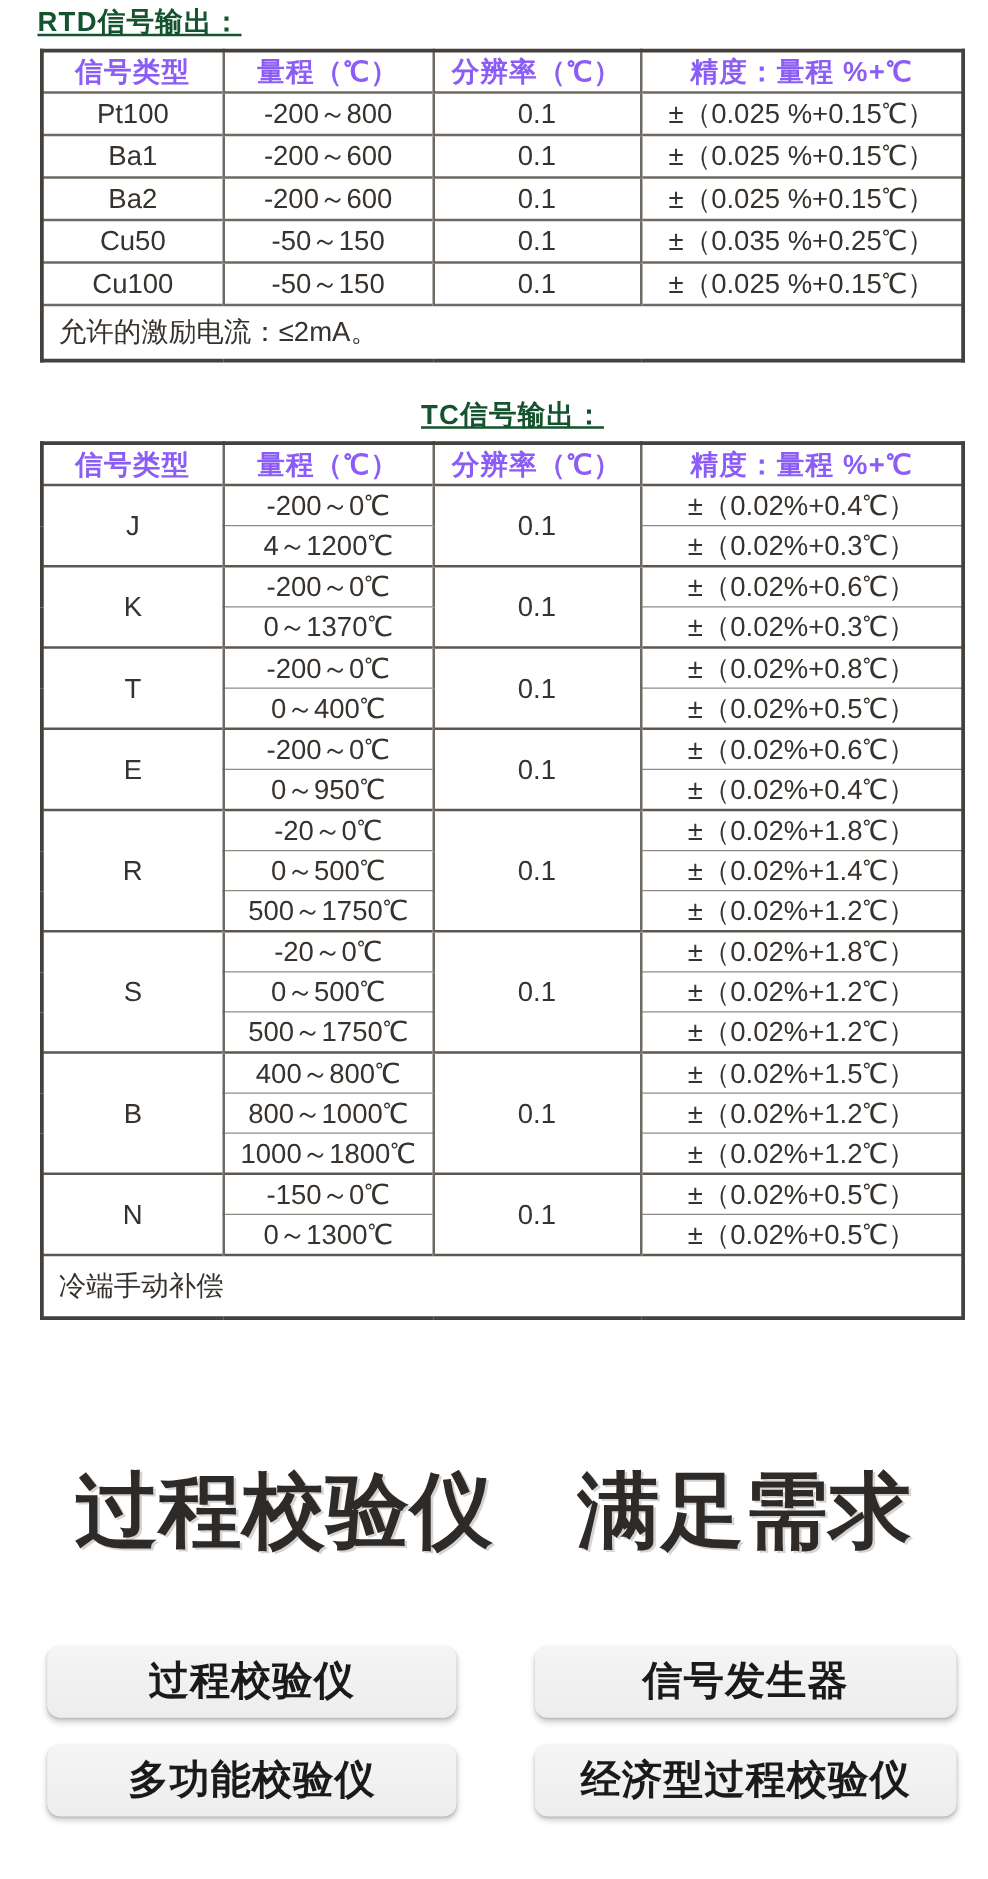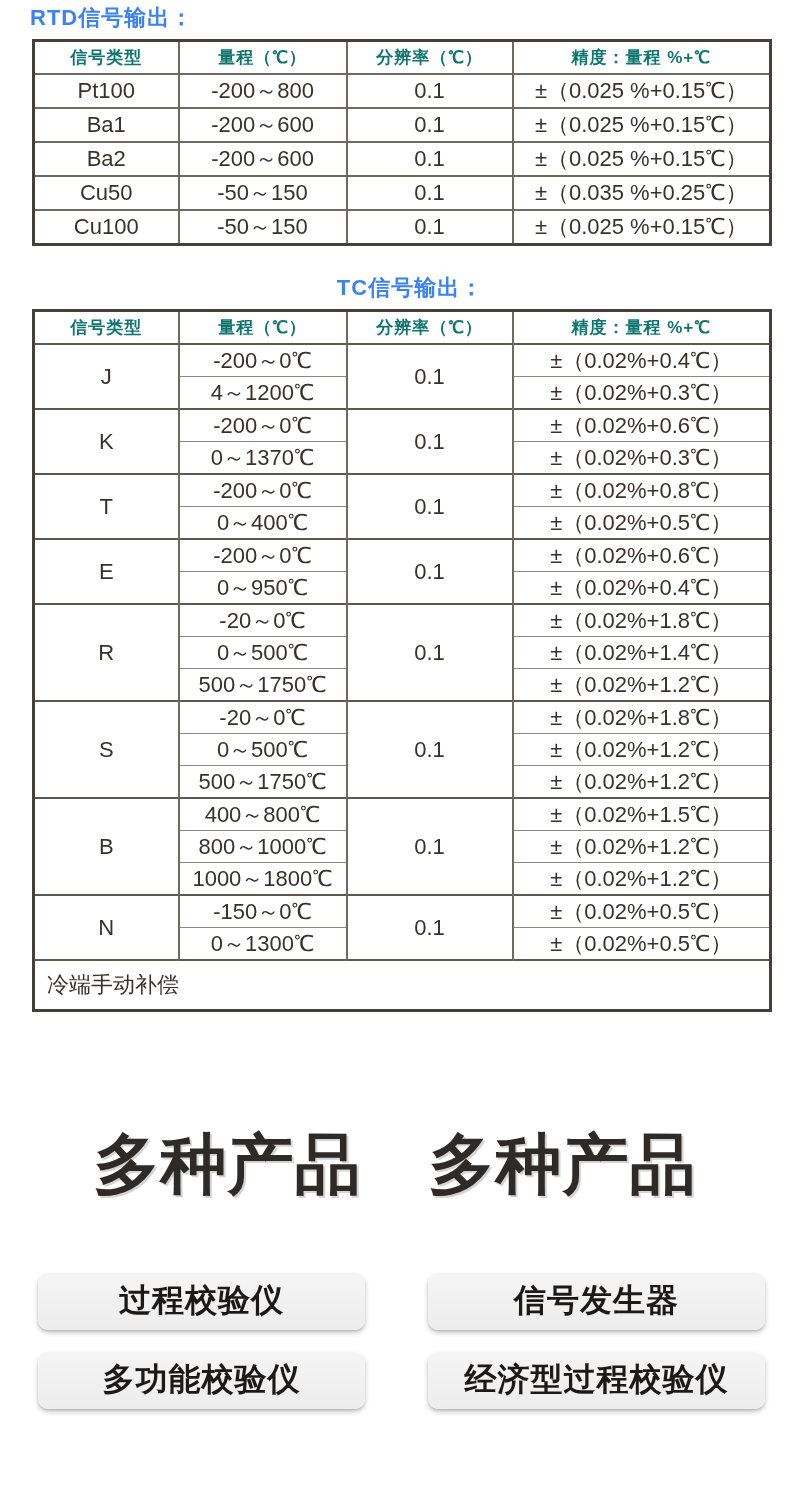--- a/index.html
+++ b/index.html
@@ -12,43 +12,44 @@
     background: #ffffff;
     font-family: "Liberation Sans", sans-serif;
     color: #37322d;
     overflow: hidden;
     position: relative;
   }
   .section-label {
     margin-left: 30px;
     font-size: 22px;
     font-weight: 700;
-    color: #3b82f6;
-    letter-spacing: 1px;
+    color: #14532d;
+    letter-spacing: 1px;
+    text-decoration: underline;
   }
   #rtd-label { padding-top: 3px; }
   #tc-label  { margin-top: 27px; text-align: center; }
 
   table.spec-table {
     border-collapse: collapse;
     table-layout: fixed;
     width: 737px;
     margin: 6px 0 0 32px;
     border: 3px solid #45403b;
   }
   .spec-table th {
     border: 2px solid #6f6963;
     border-top: 0;
     border-bottom: 0;
     height: 31px;
-    font-size: 17px;
+    font-size: 22px;
     font-weight: 700;
     text-align: center;
     padding: 0;
-    color: #0f766e;
+    color: #8b5cf6;
     letter-spacing: 1px;
   }
   .spec-table td {
     border: 2px solid #6f6963;
     border-bottom: 0;
     height: 31px;
     font-size: 22px;
     text-align: center;
     padding: 0;
     color: #37322d;
@@ -142,20 +143,23 @@
         <td>-50～150</td>
         <td>0.1</td>
         <td>±（0.035 %+0.25℃）</td>
       </tr>
       <tr>
         <td>Cu100</td>
         <td>-50～150</td>
         <td>0.1</td>
         <td>±（0.025 %+0.15℃）</td>
       </tr>
+      <tr class="group-start">
+        <td colspan="4" class="footer-cell">允许的激励电流：≤2mA。</td>
+      </tr>
     </tbody>
 </table>
 
 <div class="section-label" id="tc-label">TC信号输出：</div>
 
 <table class="spec-table" id="tc-table">
   <colgroup>
     <col style="width:145px">
       <col style="width:168px">
       <col style="width:166px">
@@ -261,20 +265,20 @@
       <tr class="sub">
         <td>0～1300℃</td>
         <td>±（0.02%+0.5℃）</td>
       </tr>
       <tr class="group-start">
         <td colspan="4" class="footer-cell">冷端手动补偿</td>
       </tr>
     </tbody>
 </table>
 
-<div class="promo-heading">多种产品　多种产品</div>
+<div class="promo-heading">过程校验仪　满足需求</div>
 
 <div class="button-grid">
   <div class="product-button">过程校验仪</div>
   <div class="product-button">信号发生器</div>
   <div class="product-button">多功能校验仪</div>
   <div class="product-button">经济型过程校验仪</div>
 </div>
 
 </body></html>

